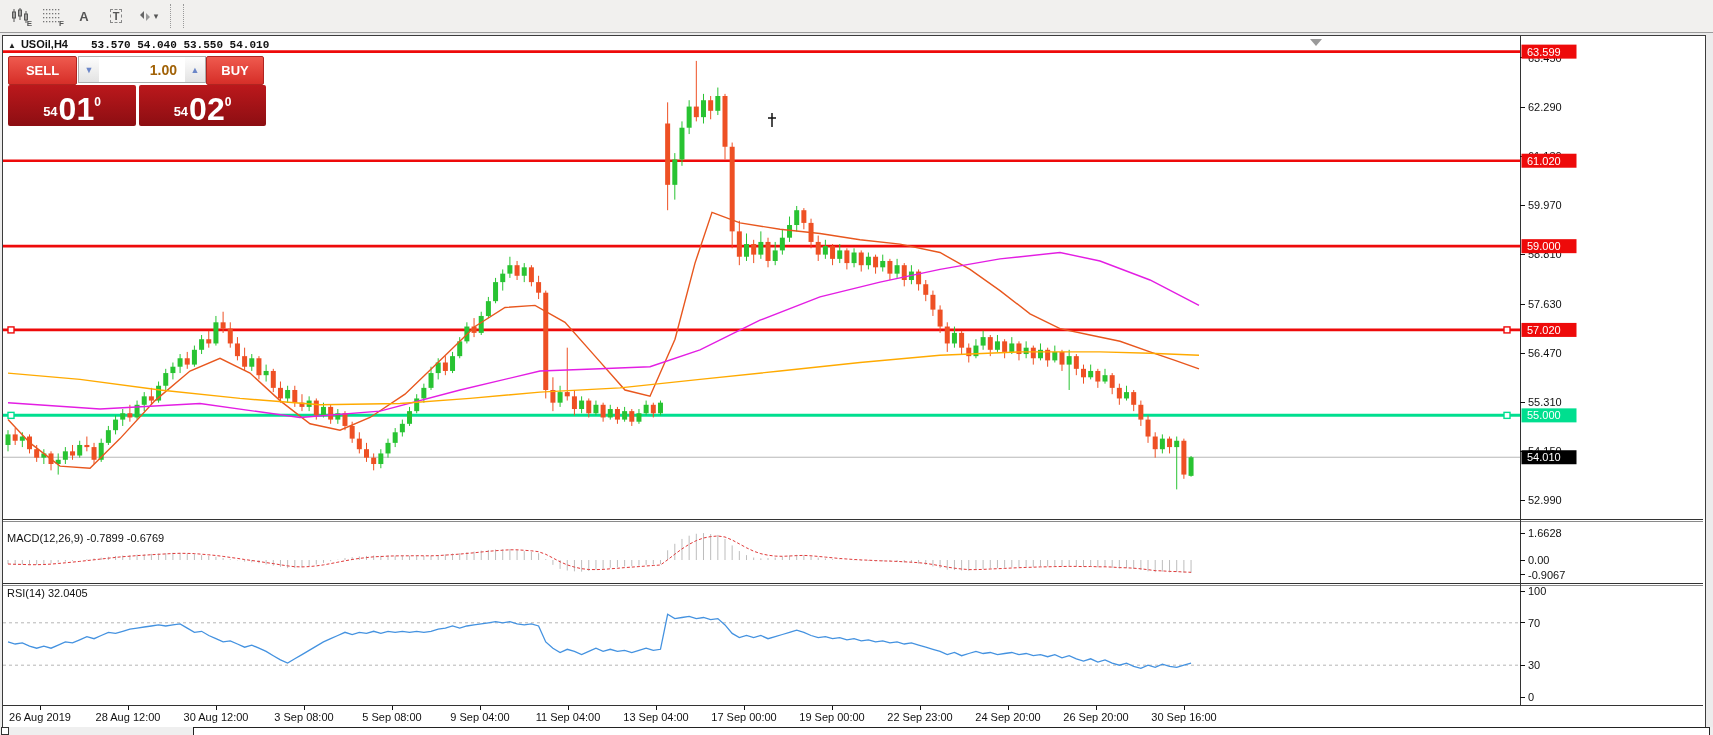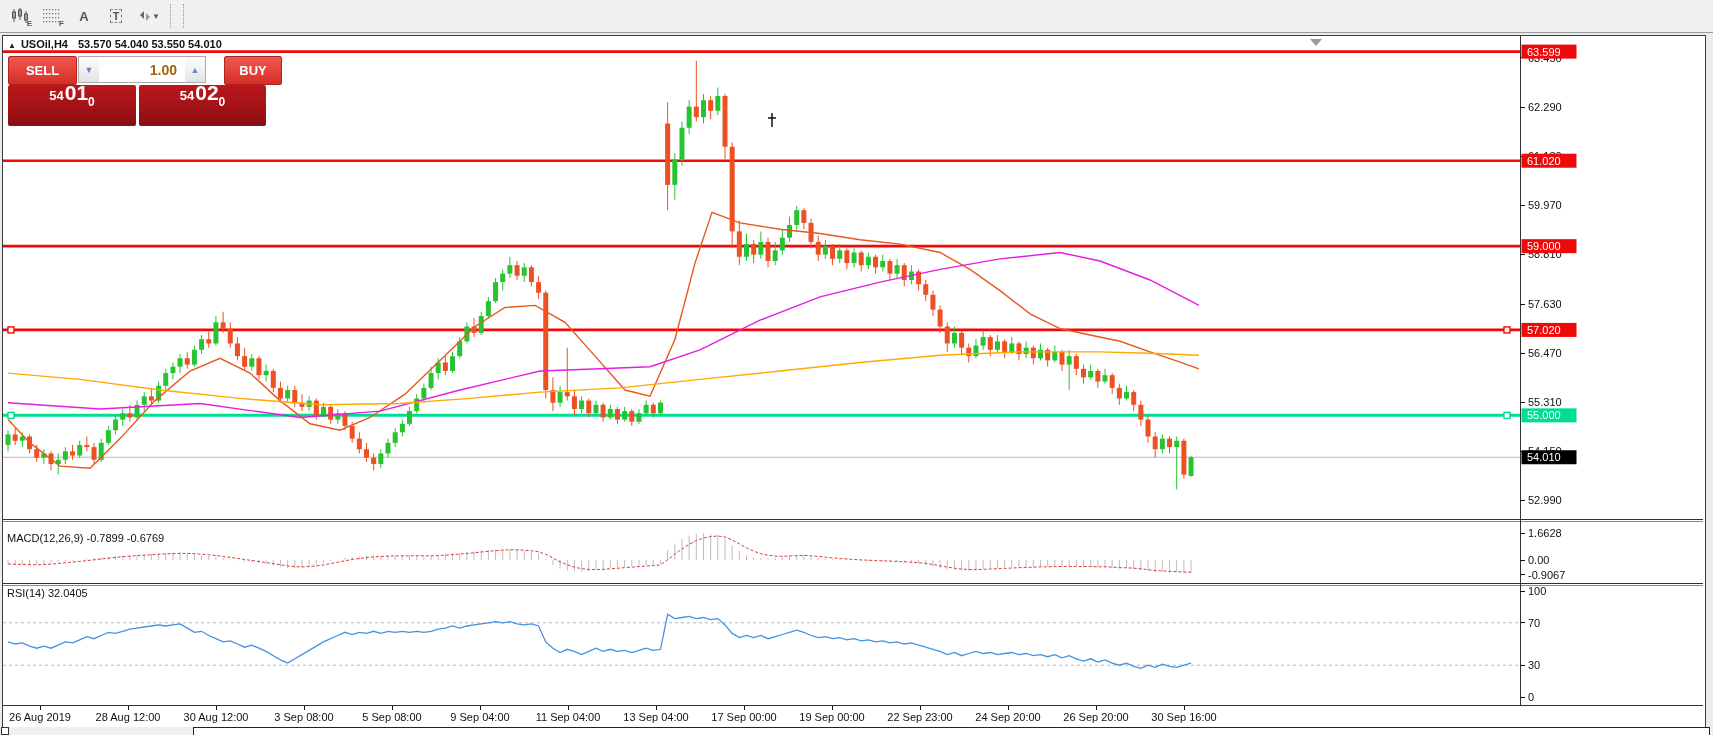--- a/index.html
+++ b/index.html
@@ -17,40 +17,40 @@
   .tb-btn{min-width:27px;height:21px;margin:0 1px;padding:0 4px;display:flex;align-items:center;justify-content:center;
           font-size:11px;font-weight:bold;color:#5a5a5a;border:1px solid transparent;border-radius:2px;cursor:default;}
   .tb-btn.active{border:1px solid #c7b9a2;background:#fbf5eb;}
   .caret{font-size:9px;color:#555;margin-left:2px;}
   
   .window{position:absolute;left:2px;top:35px;width:1702px;height:691px;background:#ffffff;
           border:1px solid #3c3c3c;box-sizing:content-box;}
   #cv{position:absolute;left:0;top:0;}
   .symbol-info{position:absolute;left:5px;top:2px;font-size:11px;font-weight:bold;color:#111;z-index:5;}
   .symbol-info .tri{font-size:8px;margin-right:5px;color:#222;}
-  .symbol-info .ohlc{font-weight:bold;margin-left:10px;}
+  .symbol-info .ohlc{font-weight:bold;margin-left:23px;font-family:Liberation Mono, monospace;}
   .chart-menu-tri{position:absolute;left:1307px;top:3px;width:0;height:0;z-index:5;
       border-left:6px solid transparent;border-right:6px solid transparent;border-top:7px solid #9a9a9a;}
   
   .trade{position:absolute;left:5px;top:20px;width:258px;height:70px;z-index:6;font-weight:bold;}
   .trade .btn{position:absolute;top:0;height:27px;display:flex;align-items:center;justify-content:center;
       color:#fff;font-size:13px;background:linear-gradient(#ef5a4e,#d62e28);border:1px solid #b02420;
       border-radius:2px;cursor:pointer;}
-  .trade .sell{left:0;width:67px;} .trade .buy{left:216px;width:56px;}
+  .trade .sell{left:0;width:67px;} .trade .buy{left:198px;width:56px;}
   .trade .spin{position:absolute;top:0;width:21px;height:27px;background:linear-gradient(#fdfdfd,#e3e3e3);
       border:1px solid #adadad;box-sizing:border-box;display:flex;align-items:center;justify-content:center;
       color:#6b86c8;font-size:9px;cursor:pointer;}
   .trade .dn{left:70px;border-right:none;} .trade .up{left:177px;border-left:none;}
   .trade input{position:absolute;left:91px;top:0;width:86px;height:27px;border:1px solid #adadad;border-left:none;border-right:none;
       box-sizing:border-box;font:bold 14px "Liberation Sans",sans-serif;text-align:right;padding-right:8px;color:#a16207;}
   .trade .quote{position:absolute;top:29px;height:41px;background:linear-gradient(#bb181c,#8c0e12);
-      border-radius:2px;color:#fff;display:flex;align-items:flex-end;justify-content:center;padding-bottom:20px;box-sizing:border-box;}
+      border-radius:2px;color:#fff;display:flex;align-items:flex-end;justify-content:center;padding-bottom:4px;box-sizing:border-box;}
   .trade .bid{left:0;width:128px;} .trade .ask{left:131px;width:127px;}
   .trade .q-small{font-size:13px;line-height:20px;margin-right:1px;}
-  .trade .q-big{font-size:21px;line-height:26px;}
+  .trade .q-big{font-size:32px;line-height:26px;}
   .trade .q-sup{font-size:12px;line-height:34px;vertical-align:top;align-self:flex-start;}
   .ind-label{position:absolute;font-size:11px;color:#111;z-index:4;}
   .macd-label{left:4px;top:487px;margin-top:9px;} .rsi-label{left:4px;top:551px;}
   
   .bstrip{position:absolute;left:0;top:727px;width:1713px;height:8px;background:#efefef;}
   .bstrip .tab{position:absolute;left:1px;top:0;width:8px;height:8px;background:#fff;border:1px solid #333;box-sizing:border-box;}
   .bstrip .bar{position:absolute;left:193px;top:0;right:3px;height:8px;background:#fff;
       border:1px solid #222;border-bottom:none;box-sizing:border-box;}
 </style>
 </head>

